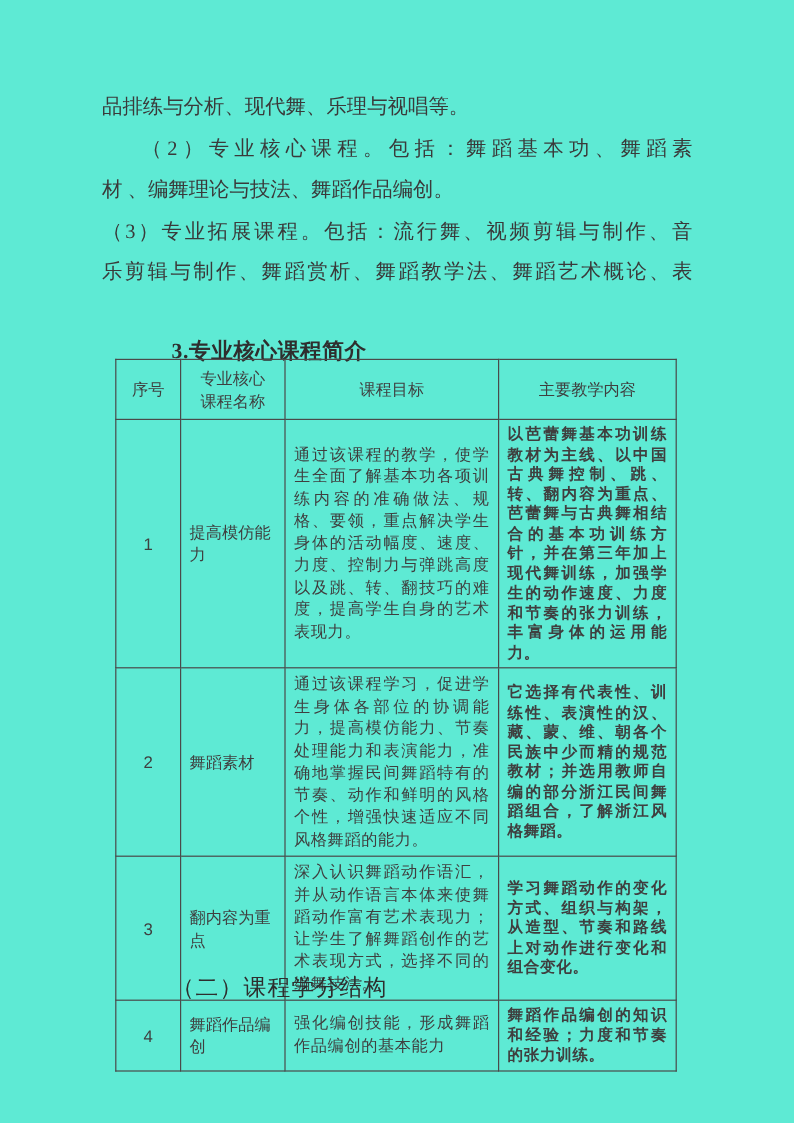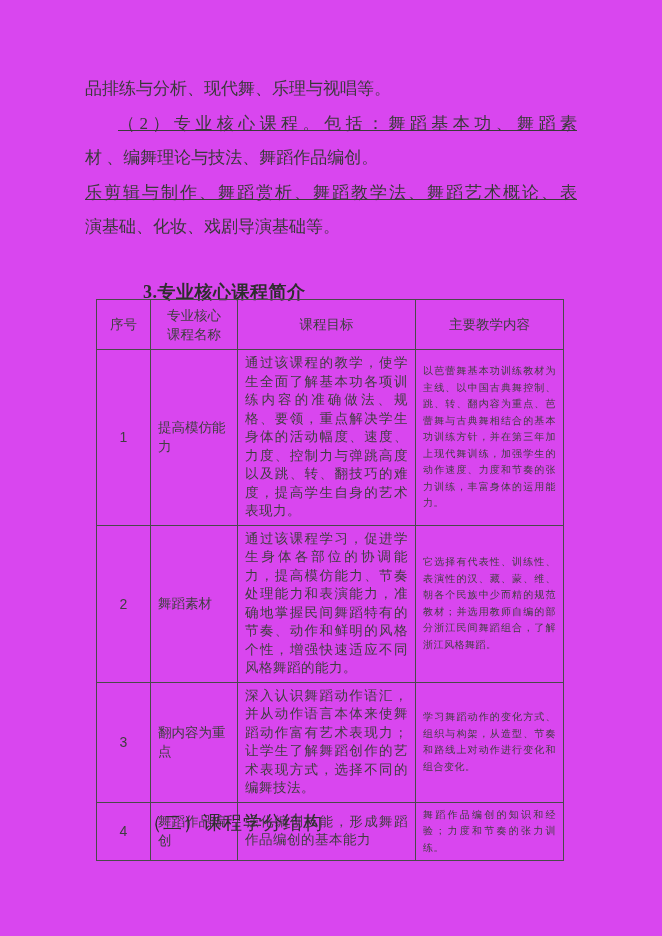--- a/index.html
+++ b/index.html
@@ -4,37 +4,37 @@
 <style>
   html, body {
     margin: 0;
     padding: 0;
     background: #ffffff;
   }
   .page {
     position: relative;
     width: 662px;
     height: 936px;
-    background: #d946ef;
+    background: #5eead4;
     font-family: "Liberation Serif", "DejaVu Serif", serif;
     color: #3a3a3a;
     overflow: hidden;
   }
   
   .intro {
     position: absolute;
     left: 85px;
     top: 72px;
     width: 492px;
     font-size: 17px;
     line-height: 34.5px;
     text-align: justify;
   }
   .intro .line { text-align: justify; }
-  .intro .line.just { text-align-last: justify; text-decoration: underline; }
+  .intro .line.just { text-align-last: justify; }
   .intro .line.indent { text-indent: 33px; }
 
   
   .heading3 {
     position: absolute;
     left: 143px;
     top: 280px;
     font-size: 18px;
     font-weight: bold;
     color: #2e2e2e;
@@ -73,22 +73,23 @@
     line-height: 19px;
   }
   .course-table td.c-goal {
     text-align: justify;
     line-height: 18.5px;
     letter-spacing: 0.5px;
   }
   .course-table td.c-content {
     text-align: justify;
     line-height: 16.5px;
-    font-size: 10px;
+    font-size: 13px;
     letter-spacing: 0.5px;
+    font-weight: bold;
   }
   tr.r-head   { height: 50px; }
   tr.r-row1   { height: 173px; }
   tr.r-row2   { height: 135px; }
   tr.r-row3   { height: 94px; }
   tr.r-row4   { height: 51px; }
   .th-2line span { display: block; }
 
   
   .heading-footer {
@@ -103,22 +104,22 @@
 </style>
 </head>
 <body>
 
 <div class="page">
 
   <div class="intro">
     <div class="line">品排练与分析、现代舞、乐理与视唱等。</div>
     <div class="line indent just">（2）专业核心课程。包括：舞蹈基本功、舞蹈素</div>
     <div class="line">材 、编舞理论与技法、舞蹈作品编创。</div>
+    <div class="line just">（3）专业拓展课程。包括：流行舞、视频剪辑与制作、音</div>
     <div class="line just">乐剪辑与制作、舞蹈赏析、舞蹈教学法、舞蹈艺术概论、表</div>
-    <div class="line">演基础、化妆、戏剧导演基础等。</div>
   </div>
 
   <div class="heading3">3.专业核心课程简介</div>
 
   <table class="course-table">
     <colgroup>
       <col style="width:54px">
       <col style="width:87px">
       <col style="width:178px">
       <col style="width:148px">

